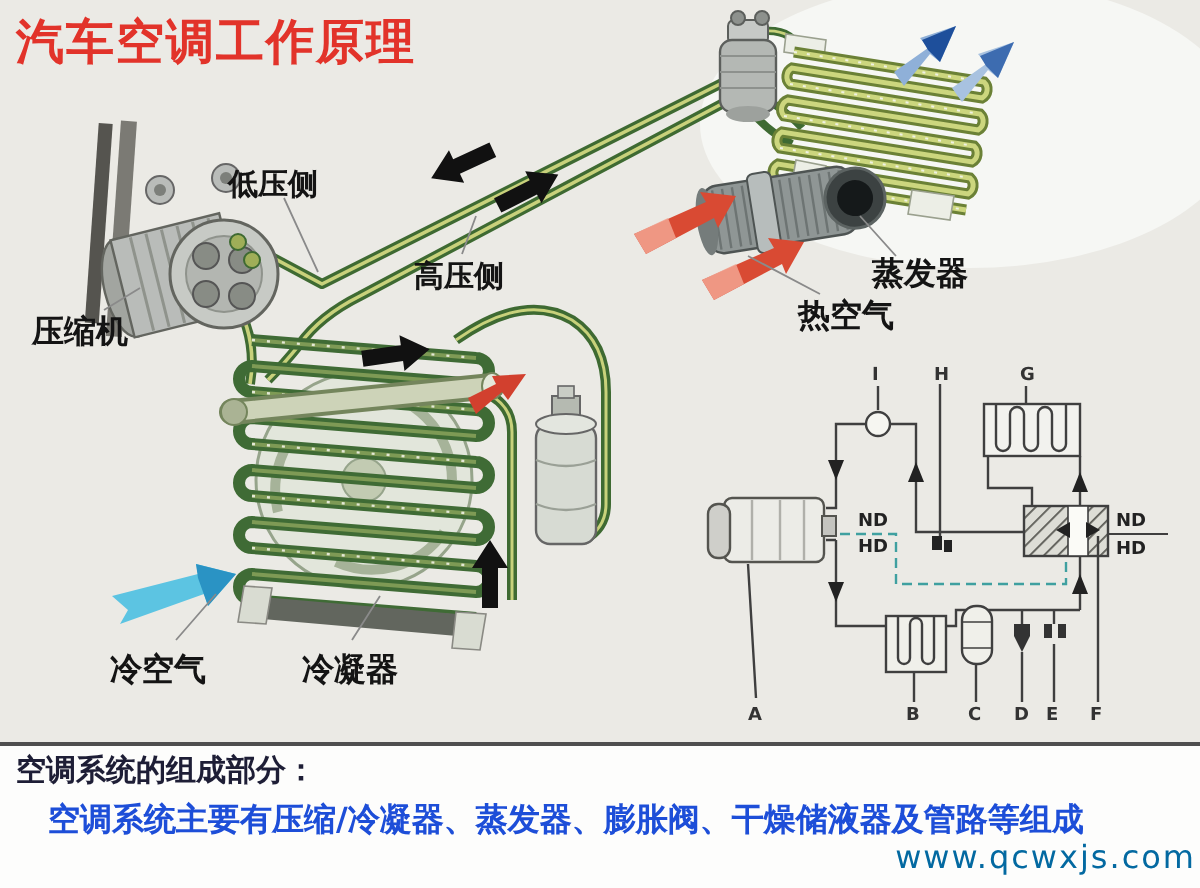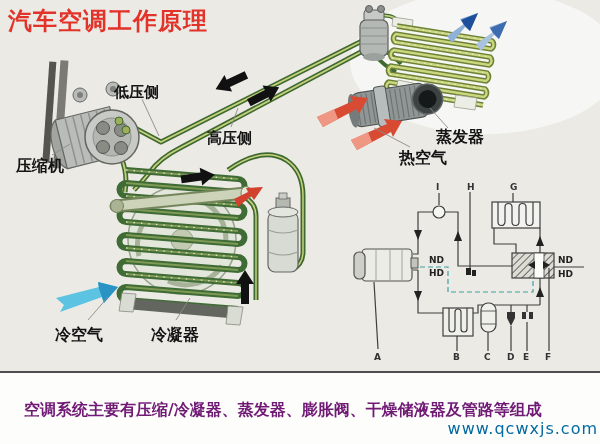--- a/index.html
+++ b/index.html
@@ -4,21 +4,21 @@
 <style>
   html,body{margin:0;padding:0;background:#888;}
   .stage{position:relative;width:600px;height:444px;overflow:hidden;
          background:#ebeae5;font-family:"DejaVu Sans","Liberation Sans",sans-serif;}
   .stage svg{position:absolute;left:0;top:0;}
   .title{position:absolute;left:8px;top:5px;font-size:24px;font-weight:bold;
          color:#e2332a;letter-spacing:1px;white-space:nowrap;}
   .footer-band{position:absolute;left:0;top:371px;width:600px;height:73px;
                background:#fdfdfc;border-top:2px solid #4f4f4f;box-sizing:border-box;}
   .footer-heading{position:absolute;left:8px;top:3px;font-size:15px;font-weight:bold;color:#1e1e36;}
-  .footer-desc{position:absolute;left:24px;top:27px;font-size:16px;font-weight:bold;color:#701a75;white-space:nowrap;}
+  .footer-desc{position:absolute;left:24px;top:27px;font-size:16px;font-weight:bold;color:#1d4ed8;white-space:nowrap;}
   .wm-site{position:absolute;right:0px;top:386px;font-size:23px;font-weight:bold;
            color:rgba(205,125,115,0.42);white-space:nowrap;pointer-events:none;}
   .wm-url{position:absolute;right:2px;top:419px;font-size:16px;color:#0369a1;
           letter-spacing:1px;pointer-events:none;}
   .lab{font:bold 15px "DejaVu Sans","Liberation Sans",sans-serif;fill:#141414;}
   .lab-lg{font:bold 16px "DejaVu Sans","Liberation Sans",sans-serif;fill:#141414;}
   .sl{font:bold 9px "DejaVu Sans","Liberation Sans",sans-serif;fill:#333;}
   .ndhd{font:bold 9px "DejaVu Sans","Liberation Sans",sans-serif;fill:#222;}
   .schem{stroke:#3f3f3f;stroke-width:1.2;fill:none;}
 </style>
@@ -234,18 +234,19 @@
   <text class="sl" x="545" y="360">F</text>
   <text class="ndhd" x="429" y="263">ND</text>
   <text class="ndhd" x="429" y="276">HD</text>
   <text class="ndhd" x="558" y="263">ND</text>
   <text class="ndhd" x="558" y="277">HD</text>
 </svg>
 
 <div class="title">汽车空调工作原理</div>
 
 <div class="footer-band">
+  <div class="footer-heading">空调系统的组成部分：</div>
   <div class="footer-desc">空调系统主要有压缩/冷凝器、蒸发器、膨胀阀、干燥储液器及管路等组成</div>
 </div>
 
 <div class="wm-url">www.qcwxjs.com</div>
 
 </div>
 
 </body></html>

